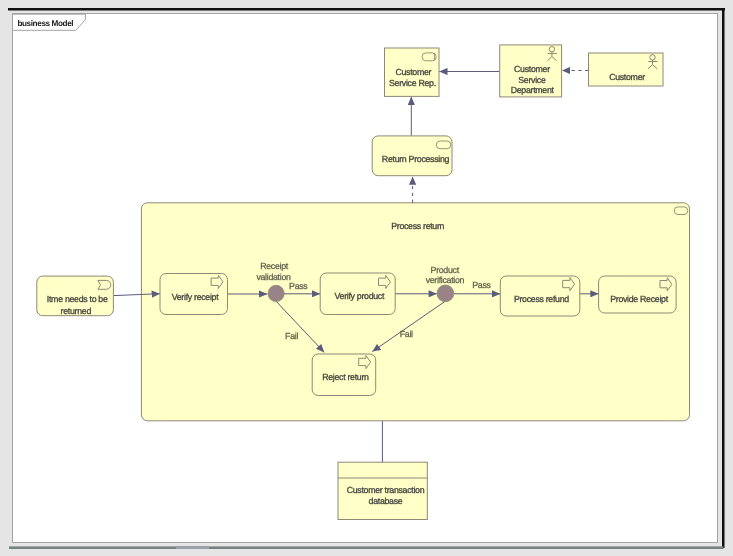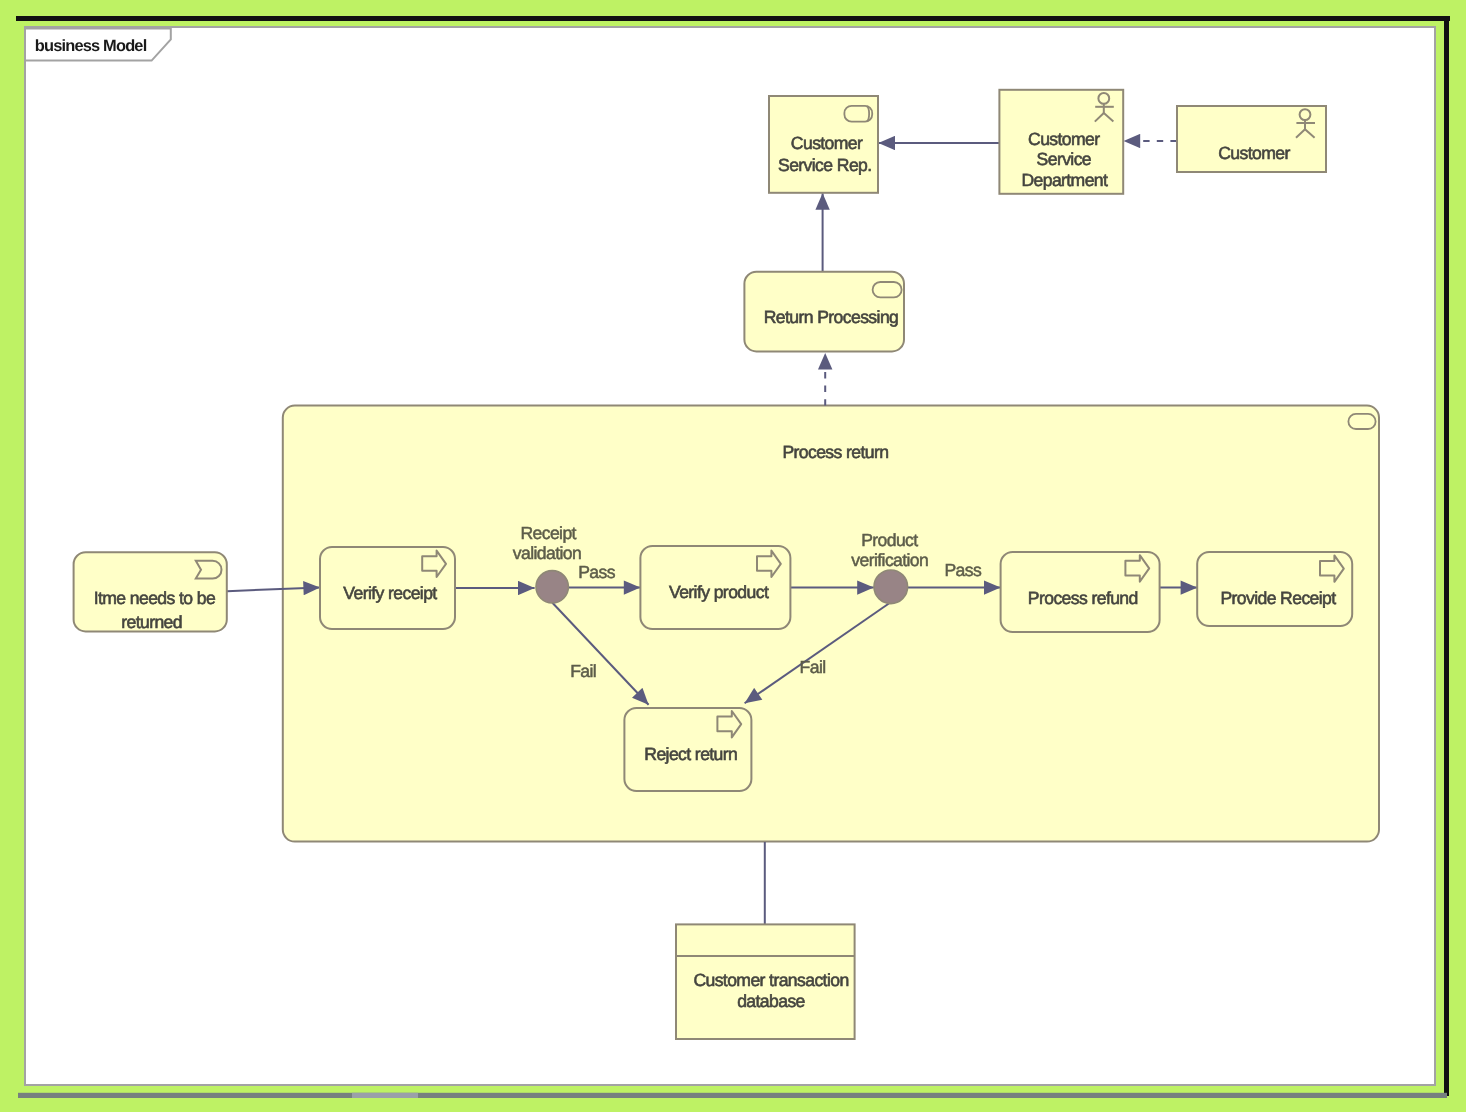--- a/index.html
+++ b/index.html
@@ -1,17 +1,17 @@
 <!DOCTYPE html>
 <html><head>
 <meta charset="utf-8">
 <style>
   html,body{margin:0;padding:0;}
   body{width:733px;height:556px;background:#ffffff;font-family:"Liberation Sans",sans-serif;overflow:hidden;}
-  #stage{position:relative;width:733px;height:556px;background:#bef264;}
+  #stage{position:relative;width:733px;height:556px;background:#e5e5e5;}
   svg#diagram{will-change:transform;}
   svg text{text-rendering:geometricPrecision;}
   svg#diagram{position:absolute;left:0;top:0;display:block;}
   .el-text{font-family:"Liberation Sans",sans-serif;font-size:8.8px;letter-spacing:-0.3px;fill:#45453f;stroke:#45453f;stroke-width:0.3px;text-anchor:middle;}
   .edge-text{font-family:"Liberation Sans",sans-serif;font-size:8.8px;letter-spacing:-0.3px;fill:#5d5d4a;stroke:#5d5d4a;stroke-width:0.25px;text-anchor:middle;}
   .tab-text{font-family:"Liberation Sans",sans-serif;font-size:8.2px;letter-spacing:-0.4px;font-weight:bold;fill:#1a1a1a;}
 </style>
 </head>
 <body>
 

